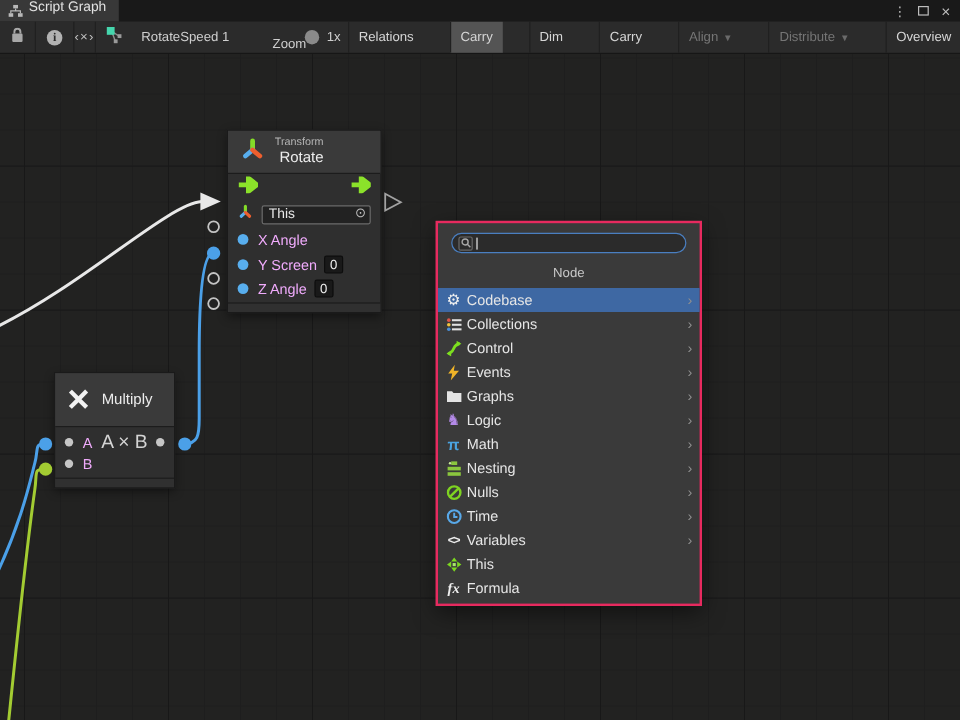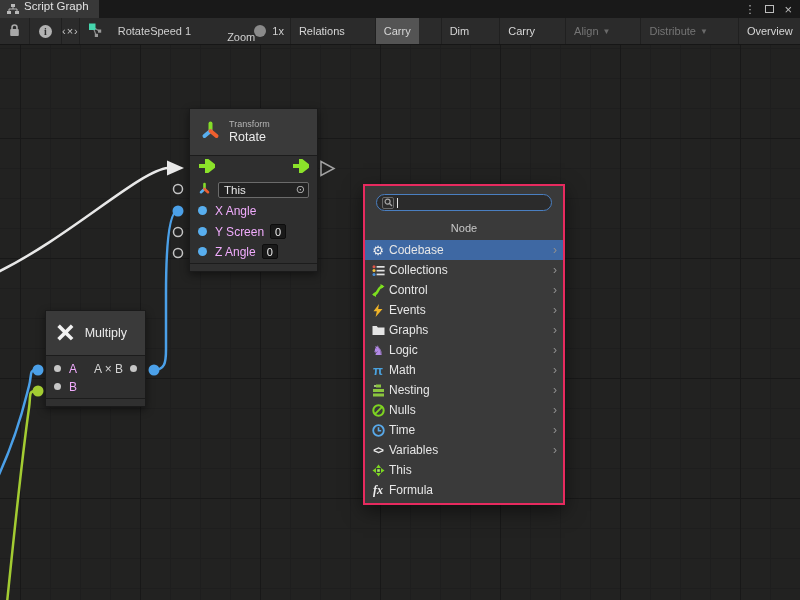--- a/index.html
+++ b/index.html
@@ -41,43 +41,43 @@
     background-size:120px 120px,120px 120px,30px 30px,30px 30px;
     background-position:20px 93px,20px 93px,20px 3px,20px 3px; }
 
   .wires { position:absolute; left:0; top:45px; width:800px; height:555px; z-index:3; pointer-events:none; }
 
   
   .node { position:absolute; z-index:2; background:#2f2f2f; border:1px solid #1a1a1a; box-shadow:0 3px 8px rgba(0,0,0,.45); }
   .node-header { background:#3a3a3a; display:flex; align-items:center; gap:8px; padding:0 10px; border-bottom:1px solid #1c1c1c; }
   .node-footer { height:8px; background:#303030; border-top:1px solid #1c1c1c; }
   .n-rotate { left:189px; top:108px; width:129px; }
-  .n-rotate .node-header { height:47px; }
+  .n-rotate .node-header { height:36px;text-align:right; }
   .hdr-text { display:flex; flex-direction:column; line-height:1.25; }
   .hdr-cat { font-size:9px; color:#b5b5b5; }
   .hdr-title { font-size:12.5px; color:#ececec; }
   .prow { display:flex; align-items:center; height:21px; padding:0 8px; }
   .prow.ctrl { height:23px; }
   .spacer { flex:1; }
   .port-dot { width:9px; height:9px; border-radius:50%; background:#58aeee; margin-right:8px; flex:none; }
   .gray-dot { width:7px; height:7px; border-radius:50%; background:#c6c6c6; flex:none; }
   .plabel { font-size:12px; color:#f0abfc; }
   .valbox { margin-left:6px; width:16px; height:15px; background:#191919; border:1px solid #0d0d0d; border-radius:2px; color:#ededed; font-size:11px; display:flex; align-items:center; justify-content:center; }
   .thisfield { margin-left:7px; flex:1; height:16px; background:#222; border:1px solid #6b6b6b; border-radius:2px; display:flex; align-items:center; padding:0 3px 0 5px; }
   .thisfield .tval { font-size:11.5px; color:#e8e8e8; flex:1; }
   .thisfield .picker { font-size:11px; color:#bdbdbd; line-height:1; }
   .n-multiply { left:45px; top:310px; width:101px; }
   .n-multiply .node-header { height:45px; gap:10px; }
   .mult-x { font-size:32px; color:#f2f2f2; font-weight:bold; line-height:1; margin-top:-3px; }
   .n-multiply .plabel { margin-left:8px; }
-  .outlabel { font-size:12px; color:#d4d4d4; margin-right:7px; }
+  .outlabel { font-size:16px; color:#d4d4d4; margin-right:7px; }
   .body-pad { padding-bottom:5px; padding-top:3px; }
 
   
-  .finder { position:absolute; left:363px; top:184px; width:202px; z-index:5; background:#3a3a3a; border:2px solid #e72a5f; box-shadow:0 6px 18px rgba(0,0,0,.5); }
+  .finder { position:absolute; left:363px; top:184px; width:222px; z-index:5; background:#3a3a3a; border:2px solid #e72a5f; box-shadow:0 6px 18px rgba(0,0,0,.5); }
   .searchwrap { padding:8px 11px 4px 11px; }
   .searchbox { height:17px; border:1px solid #4a7fc1; border-radius:9px; background:#2b2b2b; display:flex; align-items:center; padding:0 5px; gap:3px; }
   .magbox { width:12px; height:12px; border:1px solid #6a6a6a; border-radius:2px; display:flex; align-items:center; justify-content:center; }
   .caret { width:1px; height:10px; background:#e8e8e8; }
   .finder-head { text-align:center; font-size:11px; color:#c8c8c8; padding:7px 0 6px 0; }
   .flist { padding-bottom:3px; }
   .fitem { display:flex; align-items:center; height:20px; padding:0 6px 0 5px; font-size:12px; color:#e6e6e6; }
   .fitem.selected { background:#3e68a3; }
   .fitem .ficon { width:16px; display:flex; align-items:center; justify-content:center; margin-right:3px; flex:none; }
   .fitem .chev { margin-left:auto; color:#8f8f8f; font-size:12px; }

